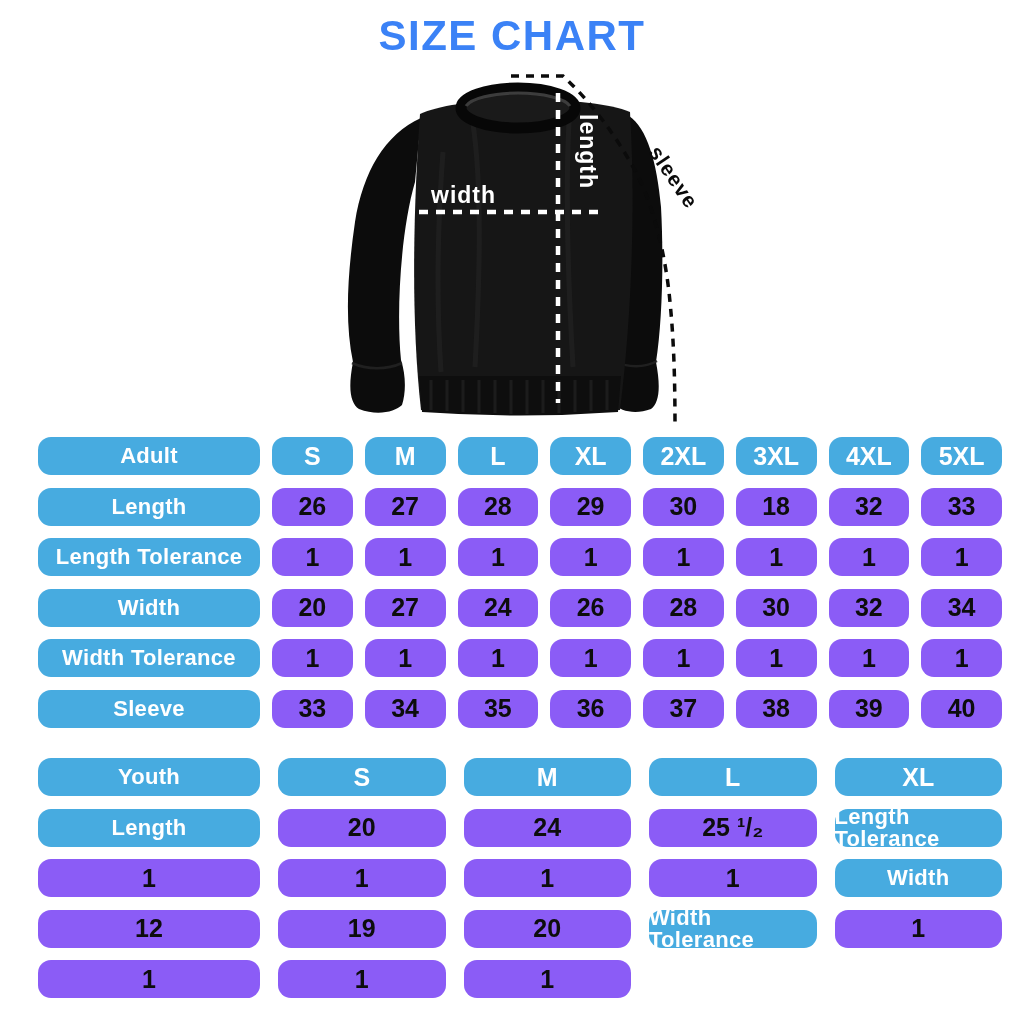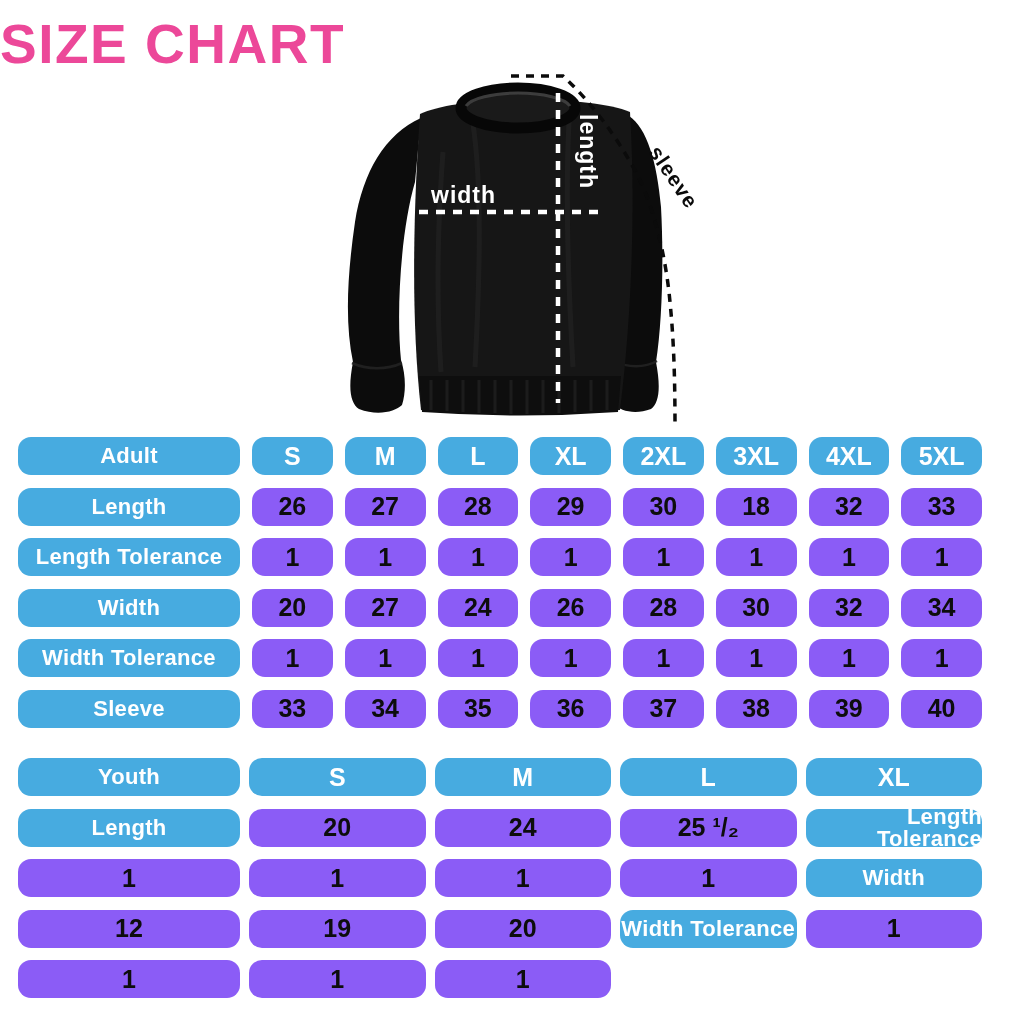--- a/index.html
+++ b/index.html
@@ -4,31 +4,31 @@
 <style>
   * { box-sizing: border-box; margin: 0; padding: 0; }
   html, body {
     width: 1024px; height: 1024px;
     background: #ffffff;
     font-family: "Liberation Sans", sans-serif;
     overflow: hidden; position: relative;
   }
   .title {
     position: absolute; top: 12px; left: 0; width: 100%;
-    text-align: left;
-    font-size: 55px; font-weight: 800; letter-spacing: 1.5px;
-    color: #ec4899;
+    text-align: center;
+    font-size: 42px; font-weight: 800; letter-spacing: 1.5px;
+    color: #3b82f6;
   }
   .shirt-wrap { position: absolute; left: 325px; top: 62px; width: 400px; height: 374px; }
   .size-table {
-    position: absolute; left: 18px; width: 964px;
-    display: grid; grid-auto-rows: 38px; row-gap: 12.5px; column-gap: 12px; text-align: right;
+    position: absolute; left: 38px; width: 964px;
+    display: grid; grid-auto-rows: 38px; row-gap: 12.5px; column-gap: 12px;
   }
   #adult-table { top: 437px; grid-template-columns: 222px repeat(8, 1fr); }
-  #youth-table { top: 758px; grid-template-columns: 222px repeat(4, 1fr); column-gap: 9px; }
+  #youth-table { top: 758px; grid-template-columns: 222px repeat(4, 1fr); column-gap: 18px; }
   .pill {
     height: 38px; border-radius: 13px;
     display: flex; align-items: center; justify-content: center;
     font-weight: bold; line-height: 1;
   }
   .pill.blue { background: #47abe0; color: #ffffff; }
   .pill.gray { background: #8b5cf6; color: #0d0d0d; }
   .pill.label { font-size: 22px; letter-spacing: 0.3px; }
   .pill.value { font-size: 25px; }
   svg text { font-family: "Liberation Sans", sans-serif; font-weight: bold; }

